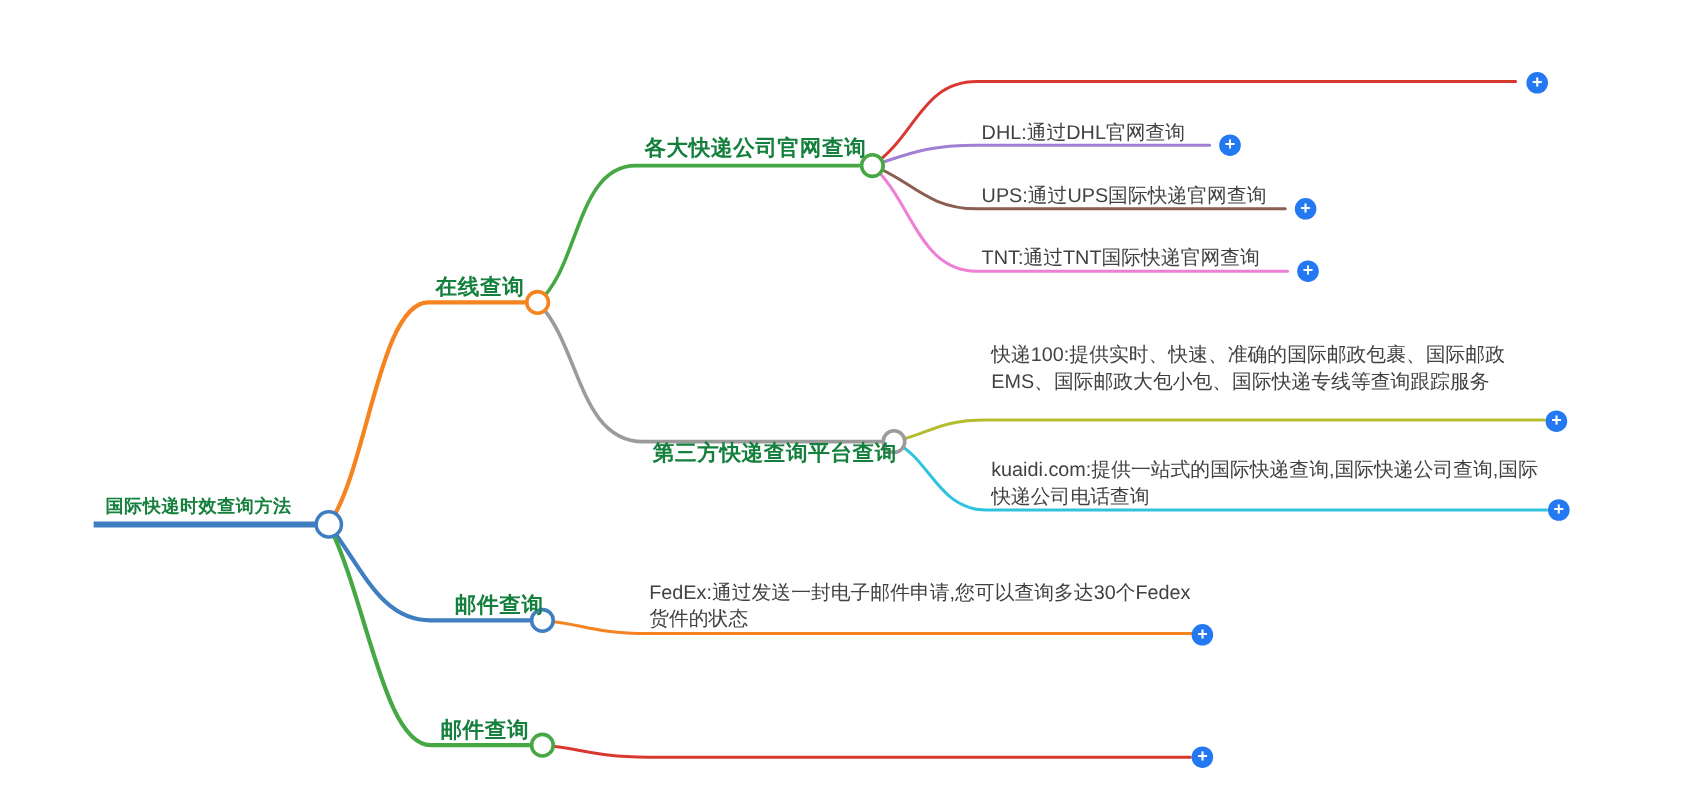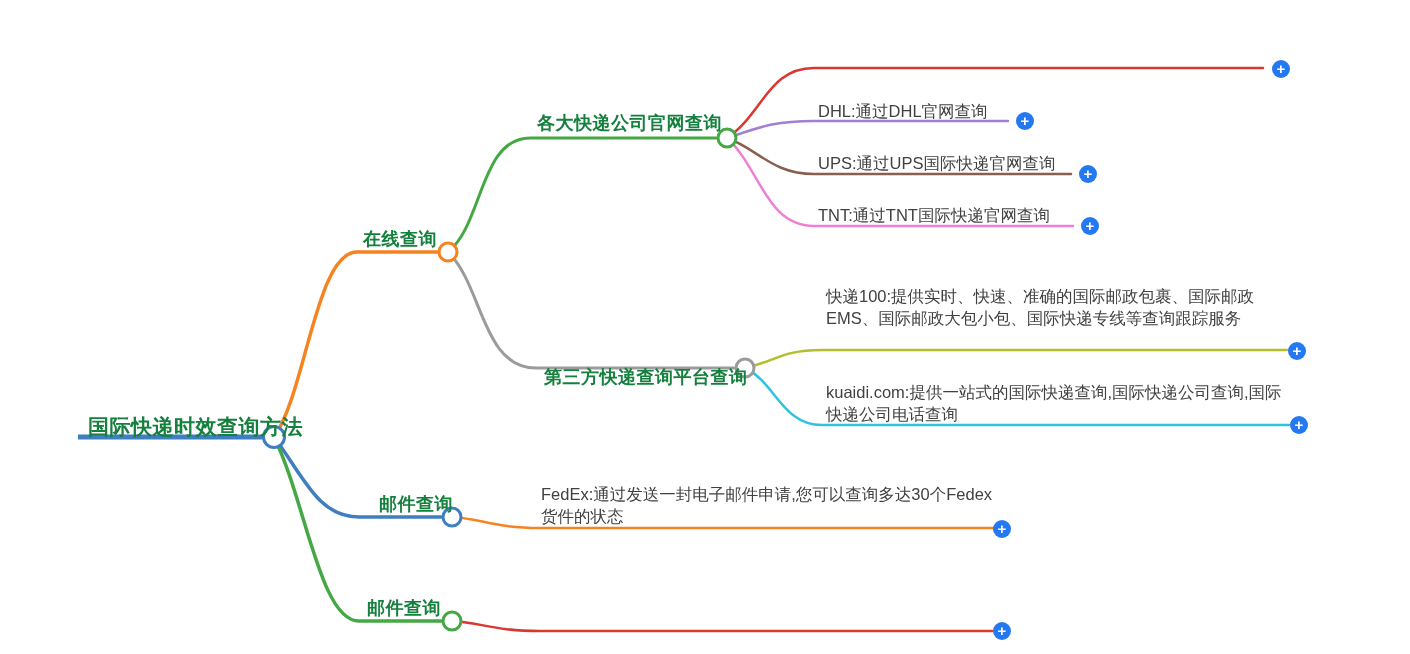--- a/index.html
+++ b/index.html
@@ -20,21 +20,21 @@
   .node-handle { fill:#ffffff; stroke-width:3; }
   .label {
     position:absolute;
     font-weight:700;
     font-size:18px;
     color:#15803d;
     white-space:nowrap;
     letter-spacing:0.5px;
     cursor:default;
   }
-  #lbl-root   { left:88px;  top:413px; font-size:21px; }
+  #lbl-root   { left:88px;  top:413px; font-size:15px; }
   #lbl-online { left:363px; top:227px; }
   #lbl-official { left:537px; top:111px; }
   #lbl-third  { left:544px; top:341px;margin-top:24px; }
   #lbl-email  { left:367px; top:492px;margin-left:12px; }
   #lbl-phone  { left:367px; top:596px; }
   .leaf {
     position:absolute;
     font-weight:400;
     font-size:16.5px;
     line-height:22px;

